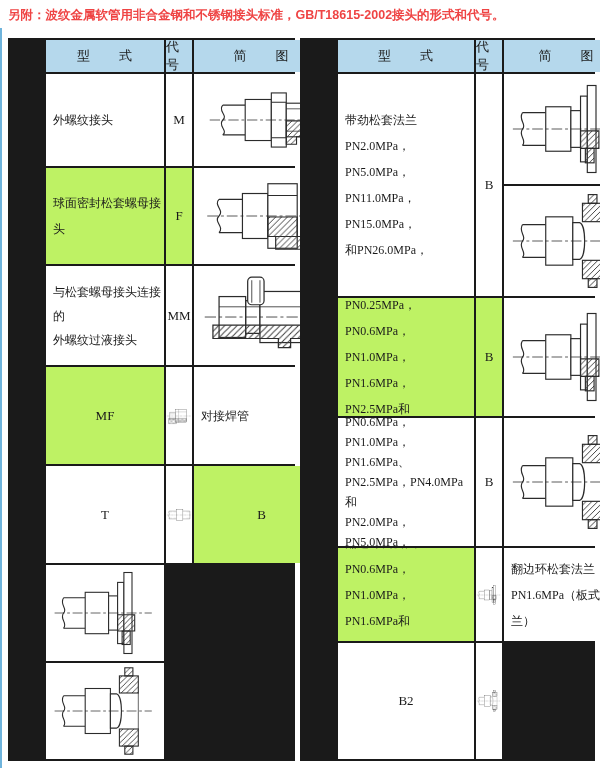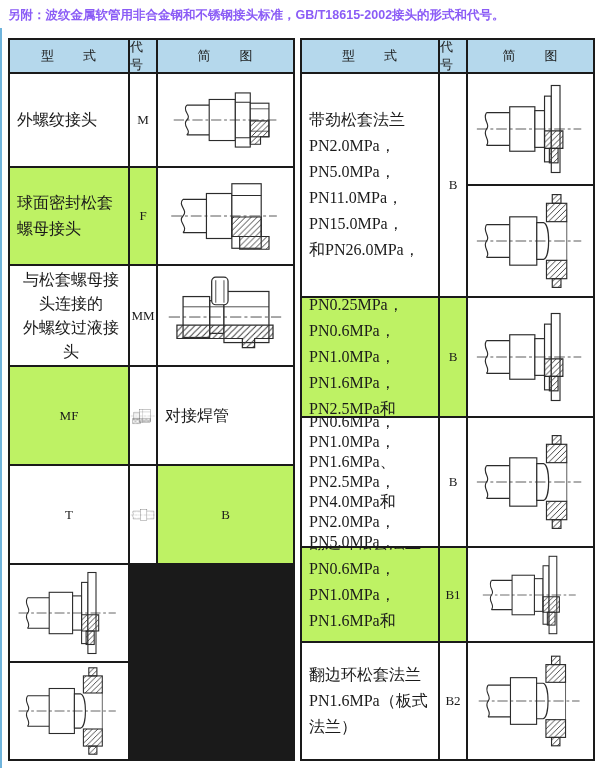--- a/index.html
+++ b/index.html
@@ -1,35 +1,35 @@
 <!DOCTYPE html>
 <html><head>
 <meta charset="utf-8">
 <style>
   html,body{margin:0;padding:0;}
   .page{position:relative;width:600px;height:768px;background:#ffffff;overflow:hidden;
         font-family:"Liberation Serif","DejaVu Serif",serif;color:#1a1a1a;}
   .edge-line{position:absolute;left:0;top:28px;width:2px;height:740px;background:#6fb4dc;}
   .doc-title{position:absolute;left:8px;top:7px;width:588px;
              font-family:"Liberation Sans","DejaVu Sans",sans-serif;
-             font-weight:bold;font-size:12.5px;white-space:nowrap;color:#8b5cf6;}
+             font-weight:bold;font-size:12.5px;white-space:nowrap;color:#ef4444;}
   .tbl{position:absolute;top:38px;display:grid;gap:2px;background:#1a1a1a;
-       border:2px solid #1a1a1a;box-sizing:border-box;}
+       border:2px solid #1a1a1a;box-sizing:border-box;padding-left:36px;}
   .tbl-left{left:8px;width:287px;height:723px;
             grid-template-columns:118px 26px 135px;
             grid-template-rows:32px 92px 96px 99px 97px 97px 194px;}
   .tbl-right{left:300px;width:295px;height:723px;
              grid-template-columns:136px 26px 125px;
              grid-template-rows:32px 222px 118px 128px 93px 116px;}
   .cell{background:#ffffff;display:flex;align-items:center;overflow:hidden;}
   .hdr{background:#b5d8ec;justify-content:center;font-size:13px;letter-spacing:1px;}
   .hl{background:#bef264;}
   .type-cell{justify-content:flex-start;}
-  .type-text{white-space:pre-line;font-size:16px;line-height:26px;padding:2px 3px 2px 7px;}
-  .lh24{line-height:24px;text-align:center;}
+  .type-text{white-space:pre-line;font-size:12px;line-height:26px;padding:2px 3px 2px 7px;}
+  .lh24{line-height:24px;}
   .lh20{line-height:20px;}
   .code-cell{justify-content:center;font-size:13px;}
   .diag-cell{justify-content:center;}
   .split{flex-direction:column;align-items:stretch;padding:0;}
   .half{flex:1;display:flex;align-items:center;justify-content:center;background:#fff;}
   .divider{height:2px;background:#1a1a1a;flex:none;}
   svg.dg{display:block;}
 </style>
 </head>
 <body>
@@ -238,21 +238,20 @@
       <svg class="dg" viewBox="0 0 120 100" width="116" height="116">
           <use href="#v7"></use>
         </svg>
     </div>
 
     <div class="cell type-cell hl">
       <span class="type-text">翻边环松套法兰
 PN0.6MPa，PN1.0MPa，
 PN1.6MPa和PN2.0MPa，</span>
     </div>
-    <div class="cell code-cell hl">B1</div>
     <div class="cell diag-cell">
       <svg class="dg" viewBox="0 0 120 100" width="112" height="86">
           <use href="#v6"></use>
         </svg>
     </div>
 
     <div class="cell type-cell">
       <span class="type-text">翻边环松套法兰
 PN1.6MPa（板式法兰）</span>
     </div>

